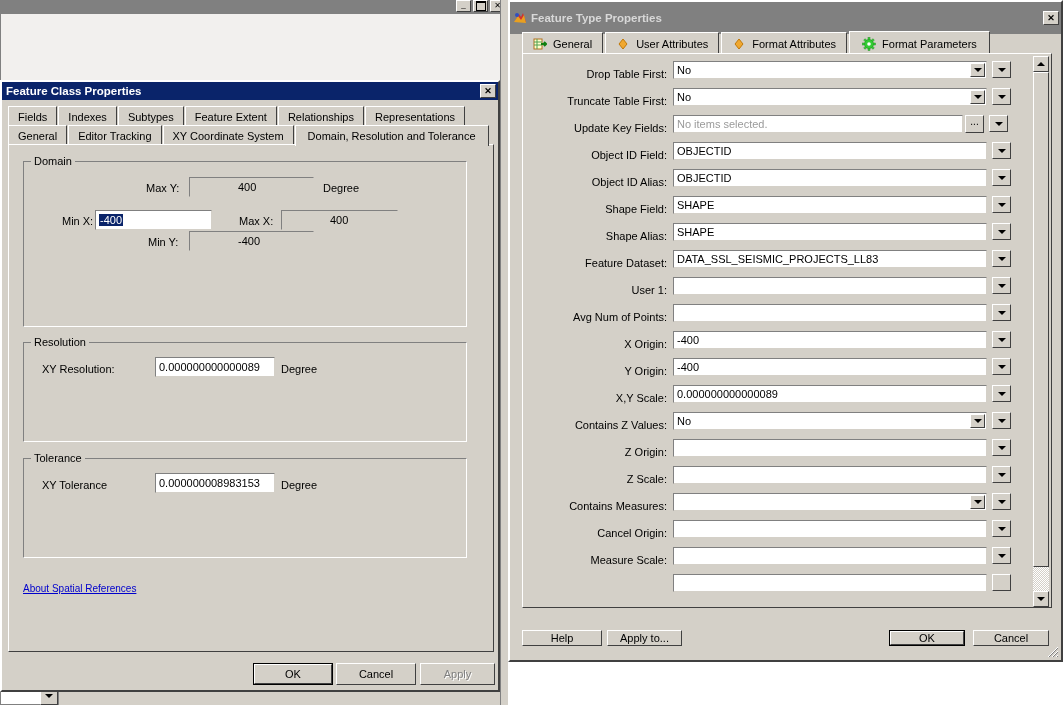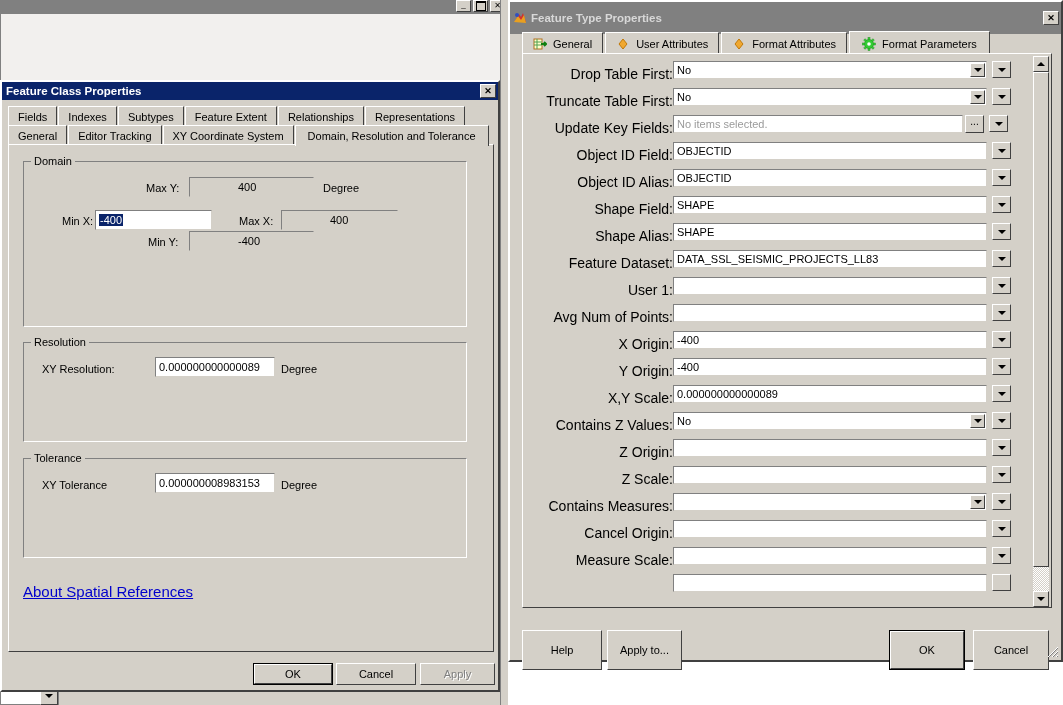--- a/index.html
+++ b/index.html
@@ -136,21 +136,21 @@
     background: #ffffff;
     border-top: 1px solid #808080; border-left: 1px solid #808080;
     border-right: 1px solid #d4d0c8; border-bottom: 1px solid #d4d0c8;
     display: flex; align-items: center;
     padding-left: 3px; font-size: 11px; overflow: hidden;
     white-space: nowrap;
   }
   .txtfield.ro { background: #d4d0c8; padding-left: 48px; }
   .sel { background: #0a246a; color: #ffffff; padding: 0 1px; }
 
-  a.link { color: #0000cc; text-decoration: underline; font-size: 15px; text-align: right; }
+  a.link { color: #0000cc; text-decoration: underline; font-size: 10px; text-align: right; }
 
   .btnA {
     position: absolute; box-sizing: border-box;
     background: #d4d0c8;
     border-top: 1px solid #ffffff; border-left: 1px solid #ffffff;
     border-right: 1px solid #404040; border-bottom: 1px solid #404040;
     display: flex; align-items: center; justify-content: center;
     font-size: 11px;
   }
   .btnA.default { border: 1px solid #000000; }
@@ -203,22 +203,22 @@
     position: absolute; left: 2px; top: 2px; width: 526px; height: 551px;
     background: #d4d0c8; overflow: hidden;
   }
   #paramrows {
     position: absolute; left: 0; top: 0; width: 510px;
   }
   .prow {
     position: relative; height: 27px; display: flex; align-items: center;
   }
   .prow .plabel {
-    width: 148px; text-align: right; padding-right: 0;
-    font-size: 14px; white-space: nowrap; box-sizing: border-box; margin-top: 9px;
+    width: 148px; text-align: right; padding-right: 6px;
+    font-size: 11px; white-space: nowrap; box-sizing: border-box; margin-top: 9px;
   }
   .pinput {
     position: relative; width: 314px; height: 18px; box-sizing: border-box;
     background: #ffffff;
     border-top: 1px solid #808080; border-left: 1px solid #808080;
     border-right: 1px solid #d4d0c8; border-bottom: 1px solid #d4d0c8;
     display: flex; align-items: center; padding-left: 3px;
     font-size: 11px; white-space: nowrap; overflow: hidden;
   }
   .pinput.greyph { color: #9a9a9a; }
@@ -279,21 +279,21 @@
     background-position: 0 0, 1px 1px;
   }
   #sb-thumb {
     position: absolute; left: 0; top: 0; width: 16px; height: 495px;
     box-sizing: border-box; background: #d4d0c8;
     border-top: 1px solid #ffffff; border-left: 1px solid #ffffff;
     border-right: 1px solid #404040; border-bottom: 1px solid #404040;
   }
   #dlgB-btnbar { position: absolute; left: 0; bottom: 0; width: 551px; height: 52px; }
   .btnB {
-    position: absolute; height: 40px; box-sizing: border-box;
+    position: absolute; height: 16px; box-sizing: border-box;
     background: #d4d0c8;
     border-top: 1px solid #ffffff; border-left: 1px solid #ffffff;
     border-right: 1px solid #404040; border-bottom: 1px solid #404040;
     display: flex; align-items: center; justify-content: center; font-size: 11px;
   }
   .btnB.default { border: 1px solid #000000; }
   .btnB.default .inner {
     position: absolute; left: 0; top: 0; right: 0; bottom: 0;
     border-top: 1px solid #ffffff; border-left: 1px solid #ffffff;
     border-right: 1px solid #404040; border-bottom: 1px solid #404040;

